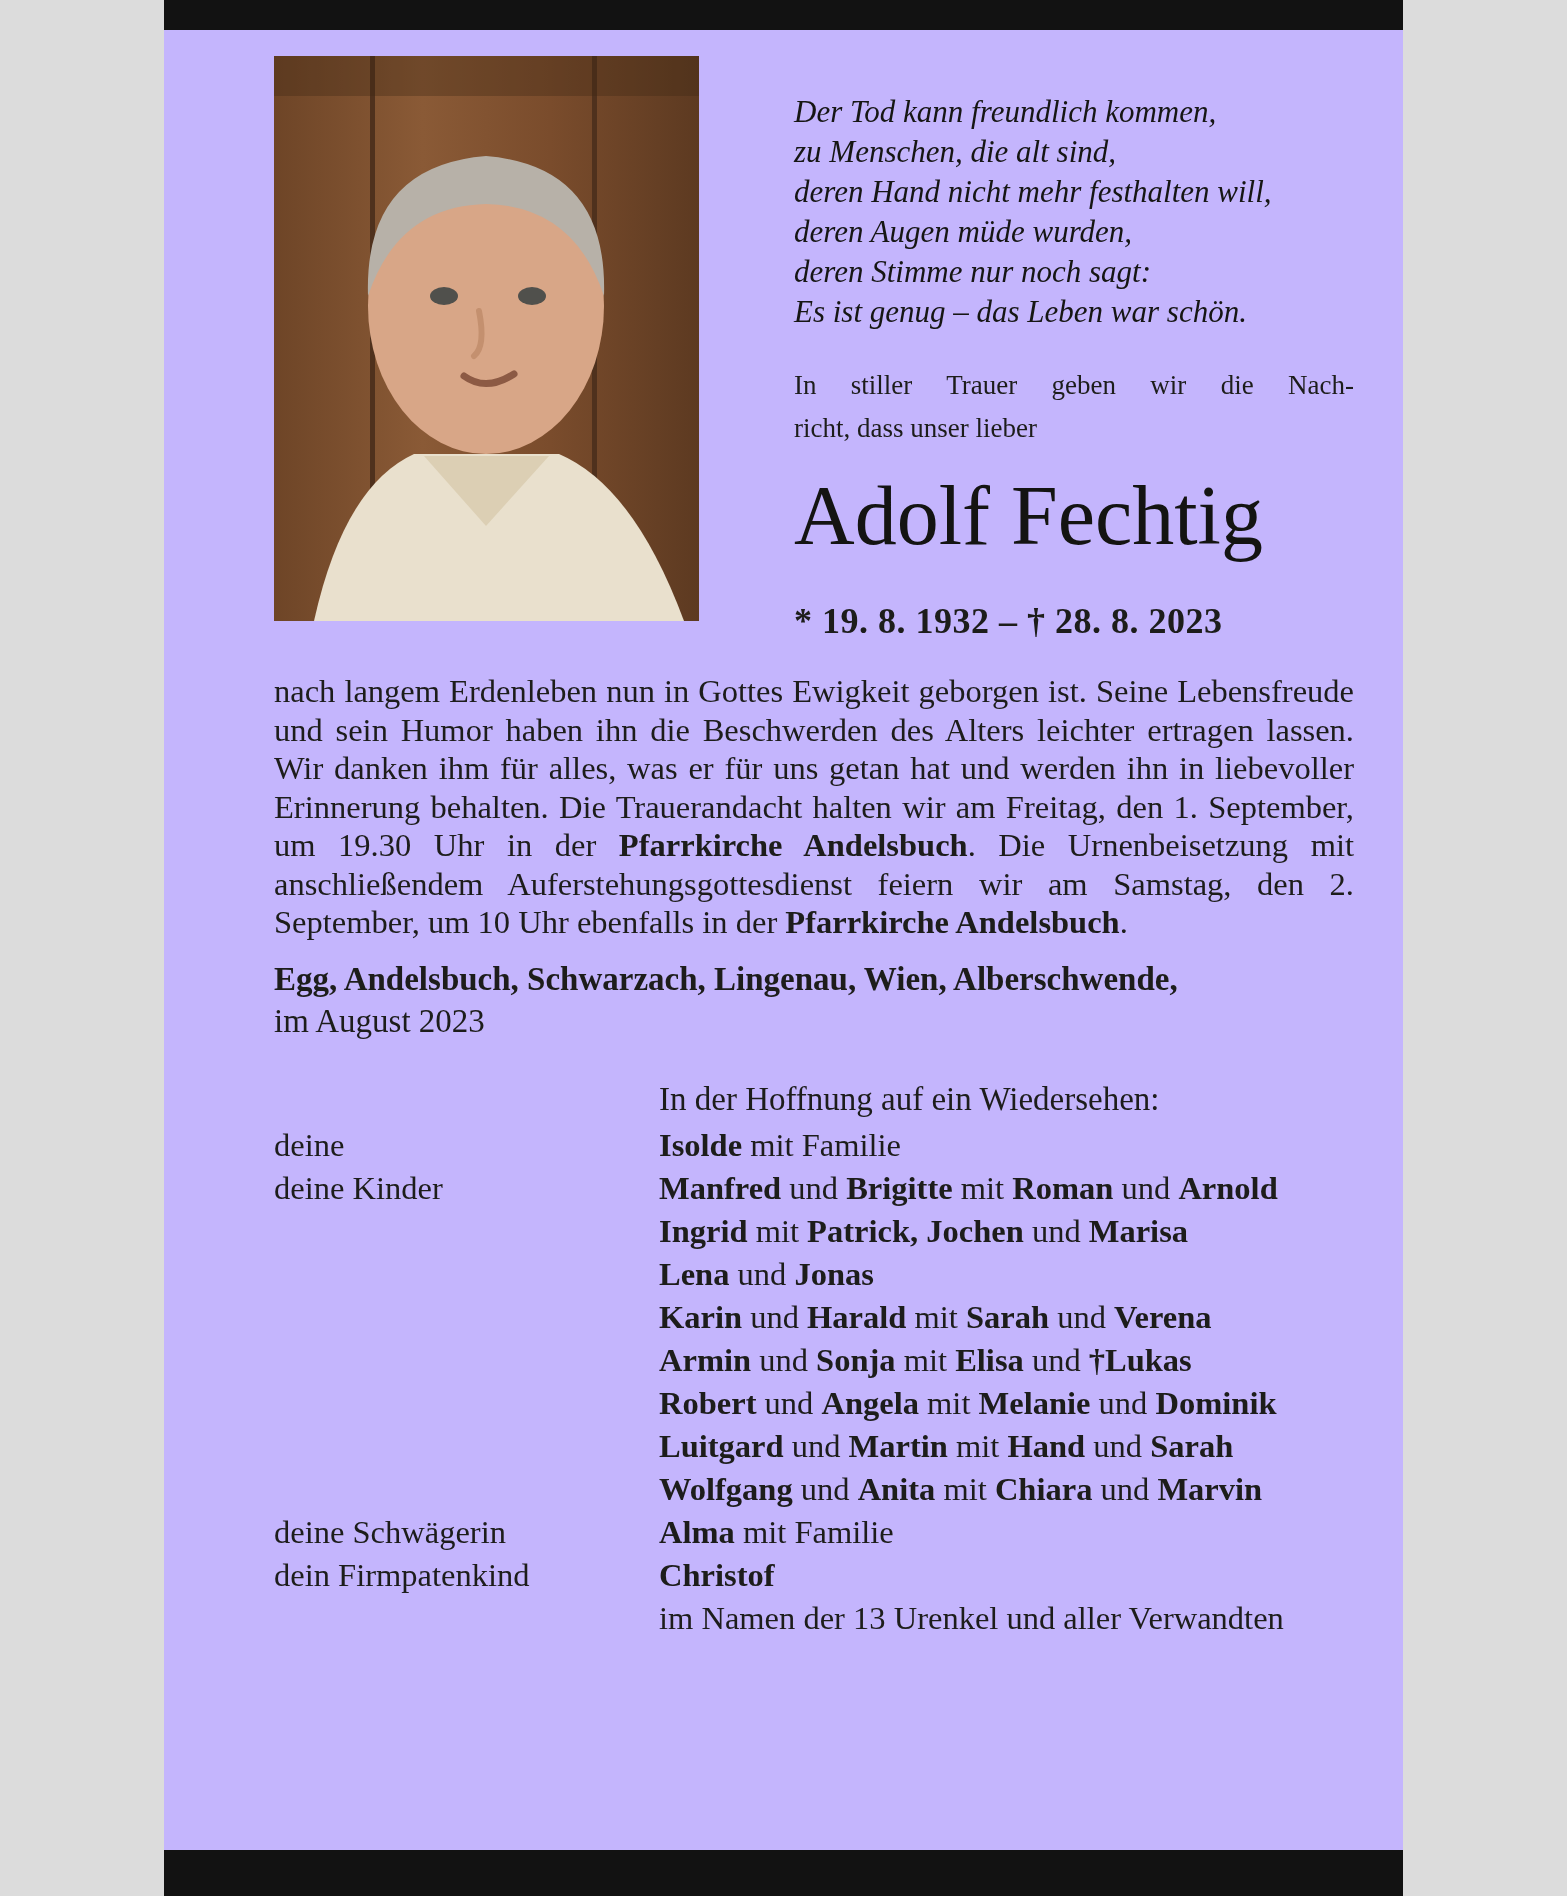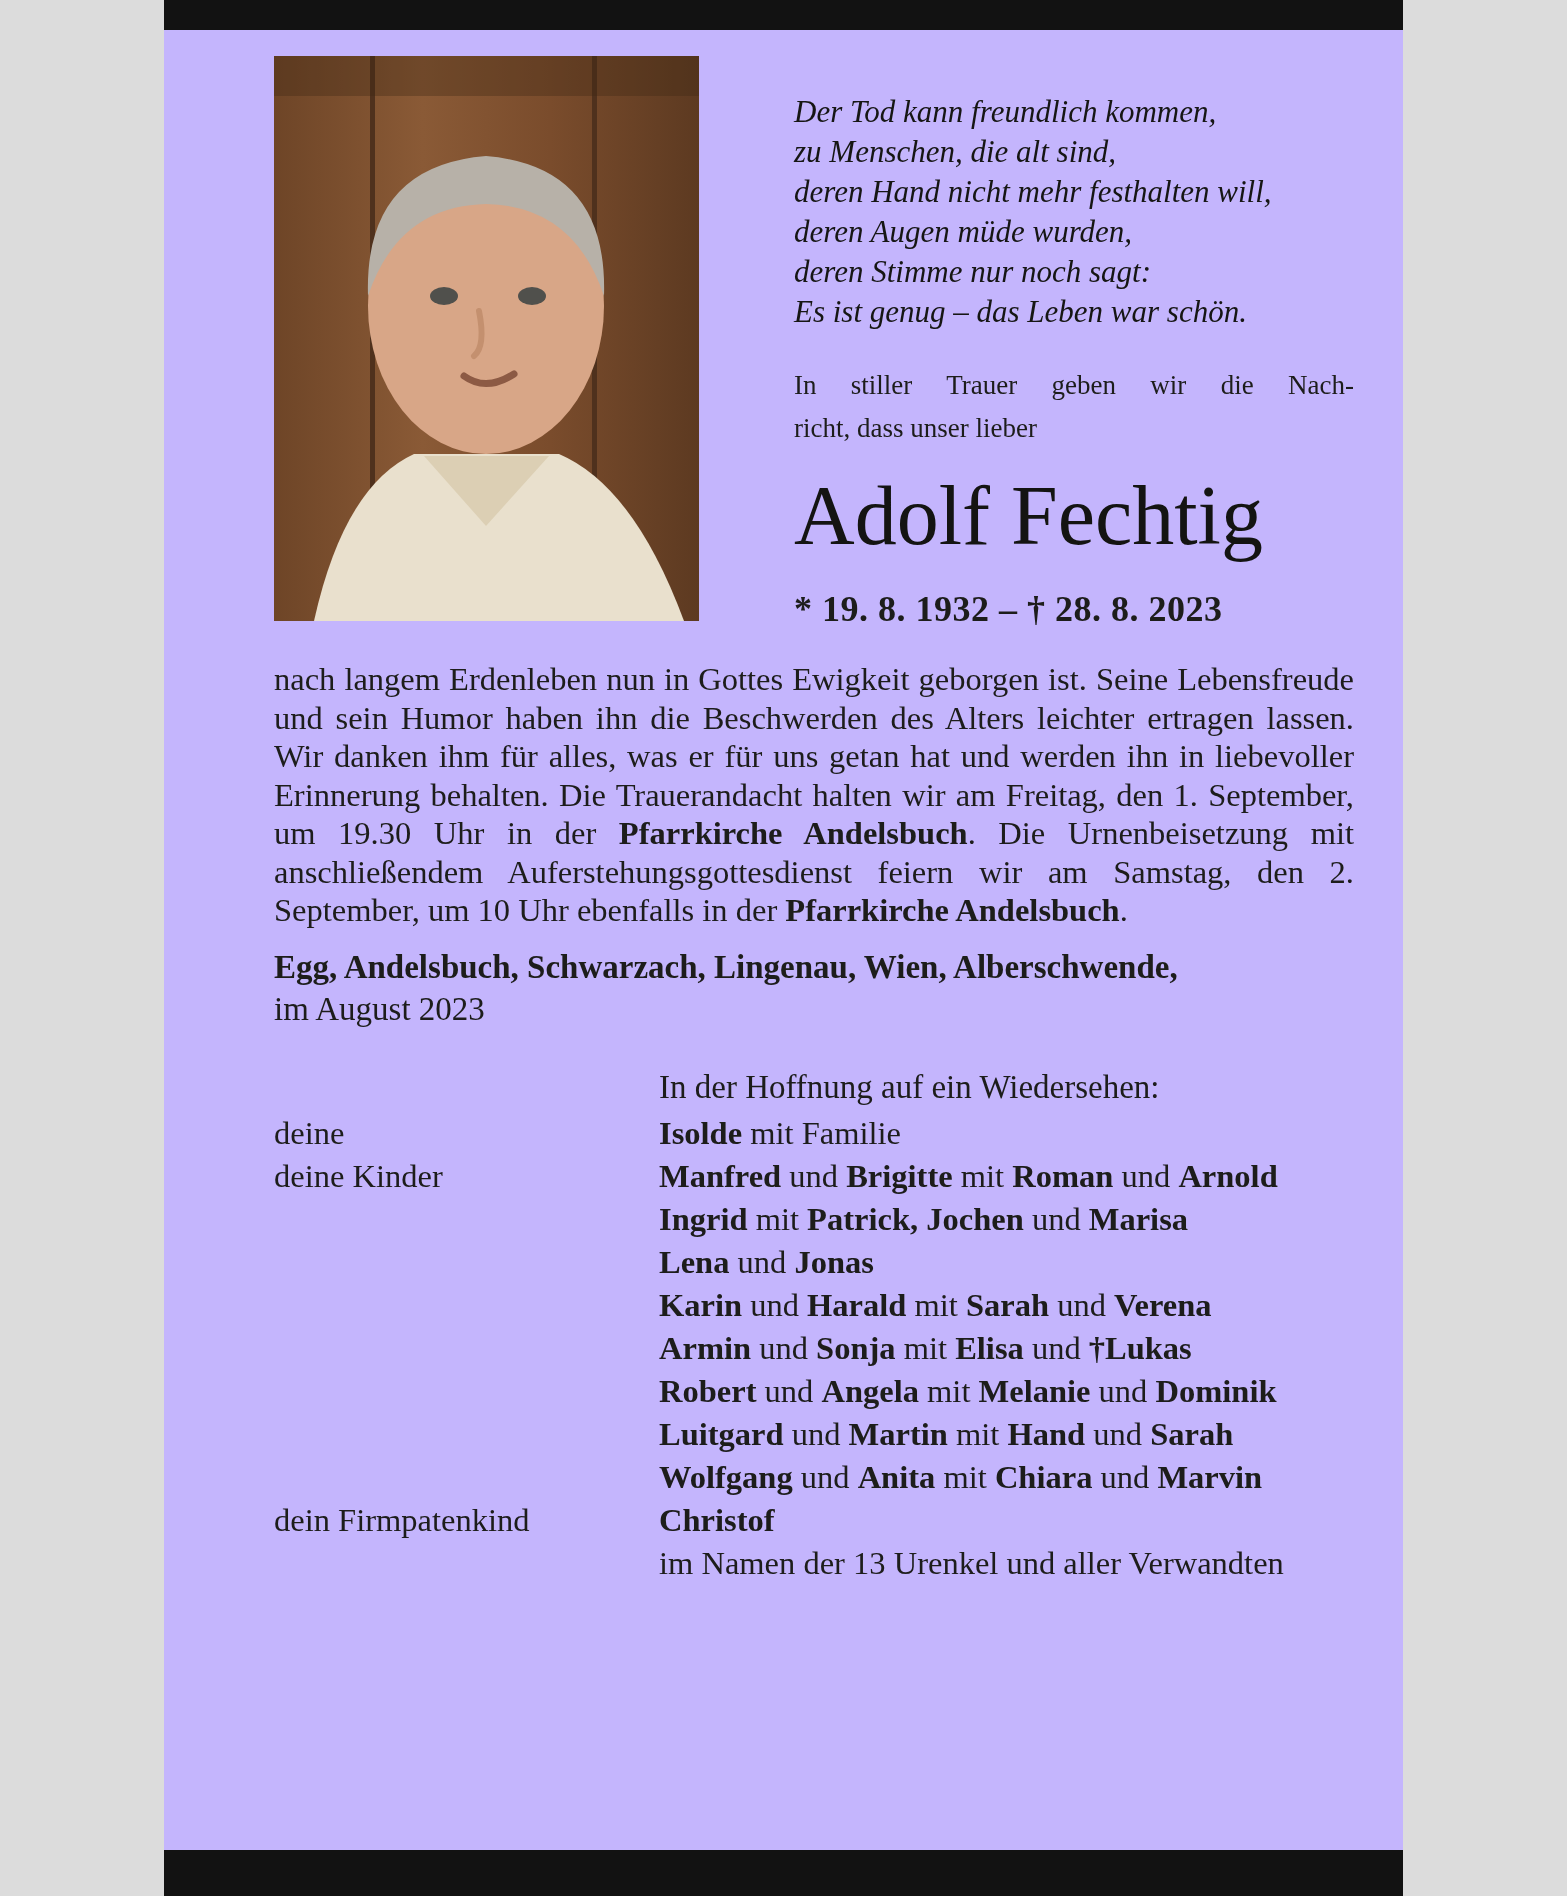--- a/index.html
+++ b/index.html
@@ -49,21 +49,21 @@
     margin: 22px 0 0 0;
     font-size: 84px;
     font-weight: 400;
     line-height: 1.05;
     white-space: nowrap;
     letter-spacing: 0px;
     color: #141412;
   }
 
   .dates {
-    margin-top: 28px;
+    margin-top: 40px;
     font-weight: bold;
     font-size: 36px;
     letter-spacing: 0.5px;
   }
 
   .body-text {
     margin: 30px 0 0 0;
     font-size: 32.5px;
     line-height: 38.5px;
     text-align: justify;
@@ -195,20 +195,24 @@
       </div>
       <div class="family-row">
         <div class="family-label"></div>
         <div class="family-names"><b>Luitgard</b><span> und </span><b>Martin</b><span> mit </span><b>Hand</b><span> und </span><b>Sarah</b></div>
       </div>
       <div class="family-row">
         <div class="family-label"></div>
         <div class="family-names"><b>Wolfgang</b><span> und </span><b>Anita</b><span> mit </span><b>Chiara</b><span> und </span><b>Marvin</b></div>
       </div>
       <div class="family-row">
+        <div class="family-label">deine Schwägerin</div>
+        <div class="family-names"><b>Alma</b><span> mit Familie</span></div>
+      </div>
+      <div class="family-row">
         <div class="family-label">dein Firmpatenkind</div>
         <div class="family-names"><b>Christof</b></div>
       </div>
       <div class="family-row">
         <div class="family-label"></div>
         <div class="family-names"><span>im Namen der 13 Urenkel und aller Verwandten</span></div>
       </div>
     </div>
 
   </div>

